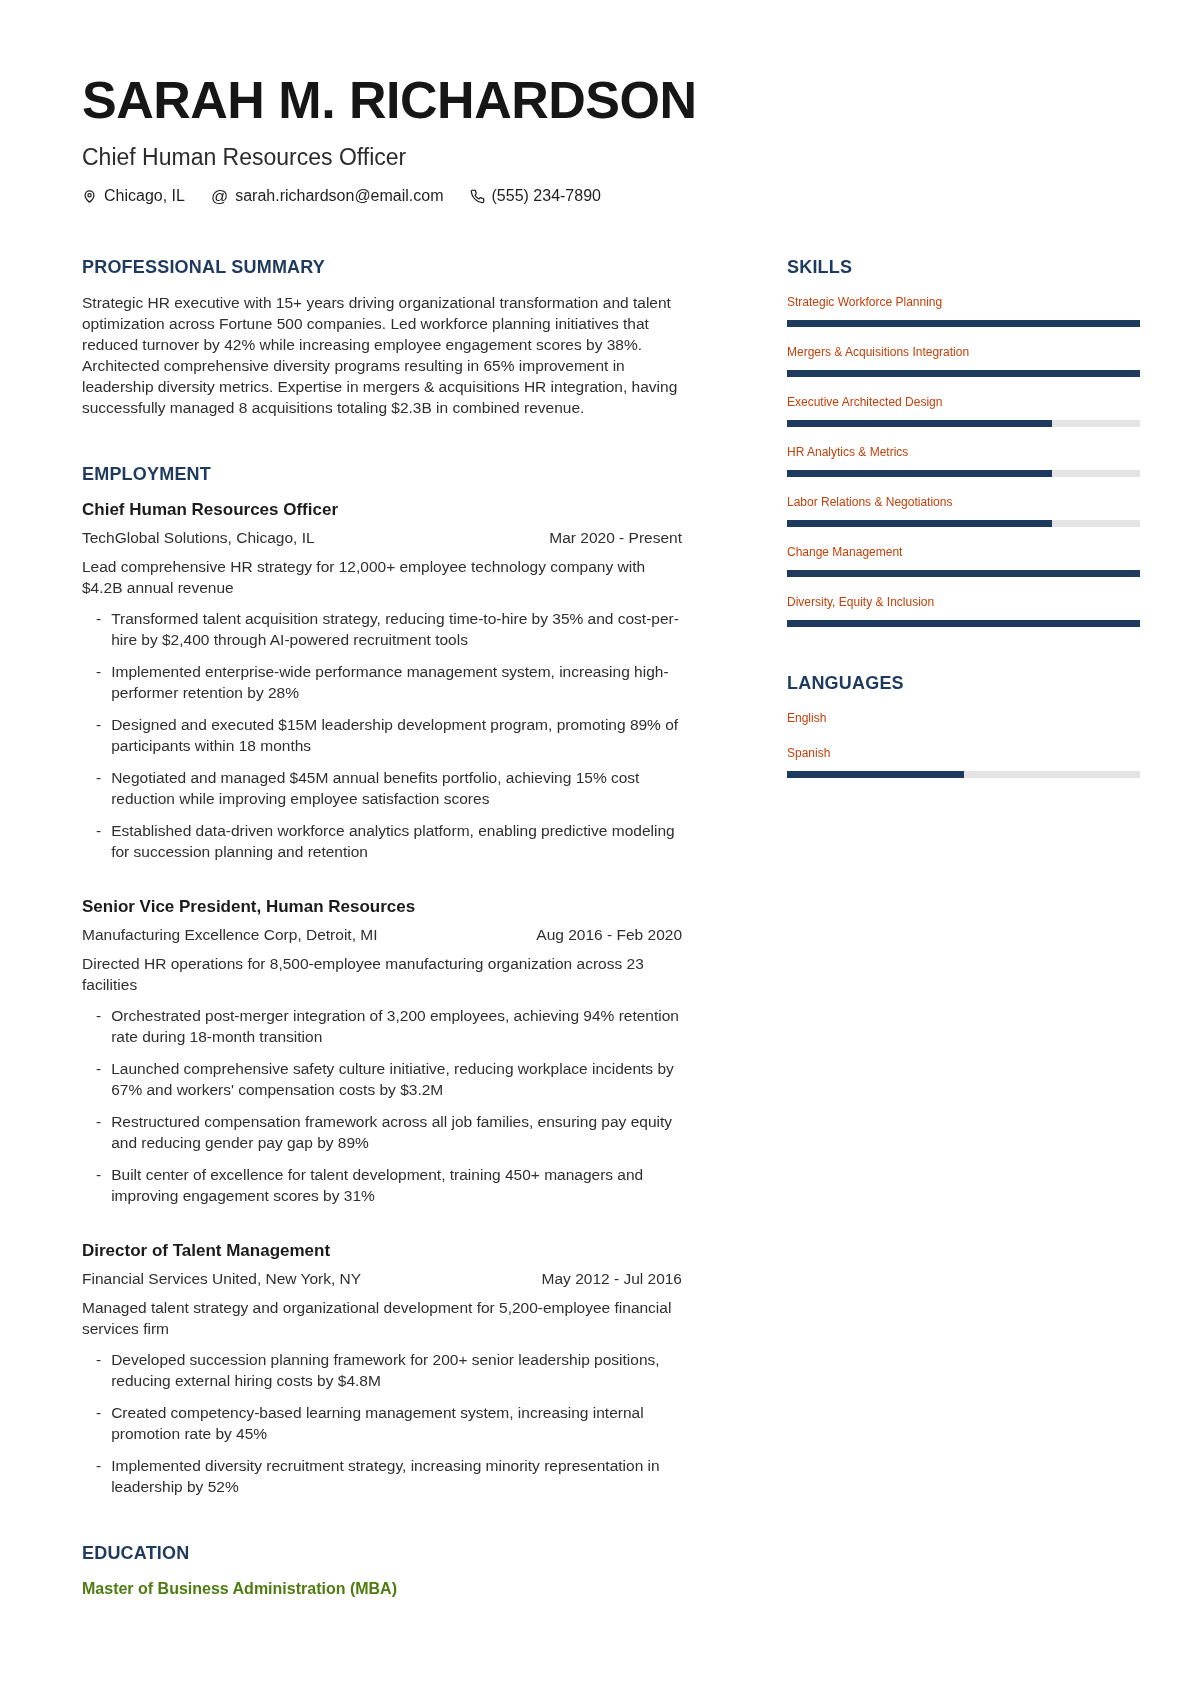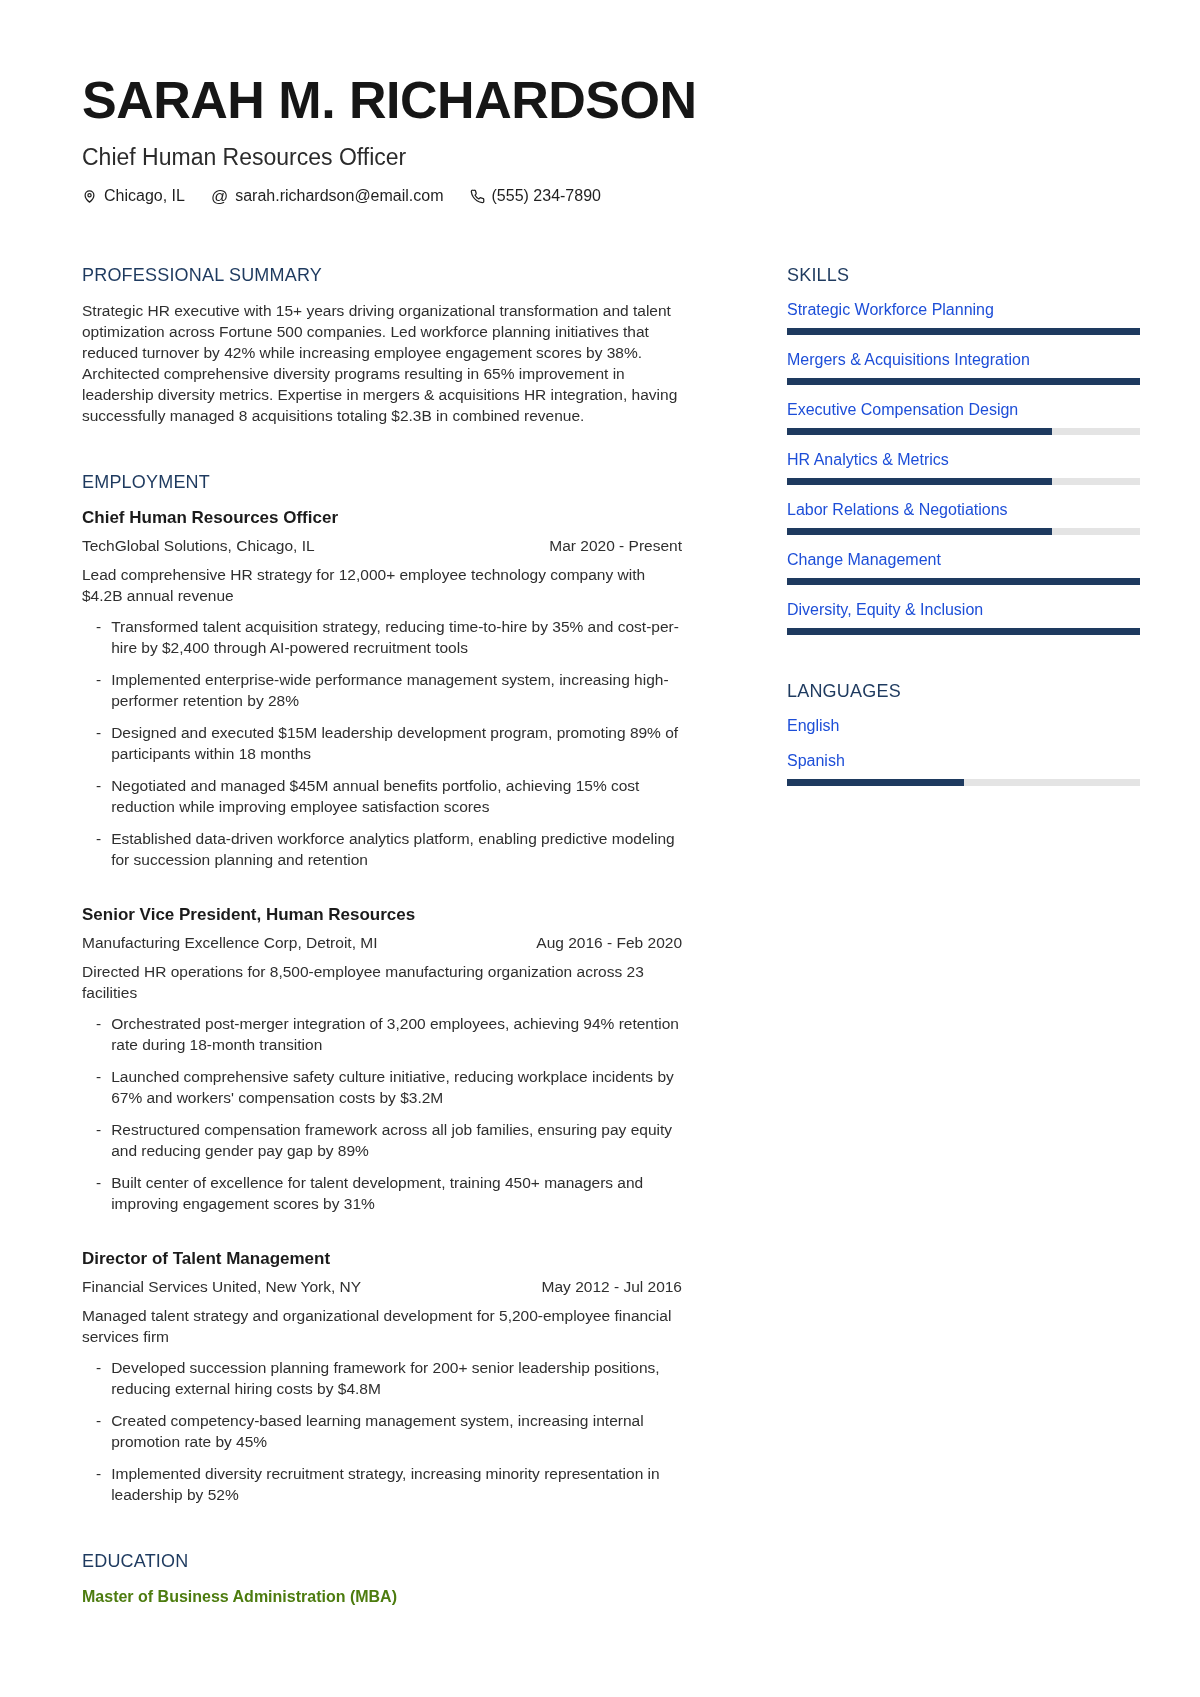--- a/index.html
+++ b/index.html
@@ -20,36 +20,36 @@
   .contact-item svg { display: block; }
   .at-glyph { font-size: 17px; line-height: 1; }
 
   
   .columns { display: flex; gap: 105px; margin-top: 52px; }
   .col-left { flex: 0 0 600px; width: 600px; }
   .col-right { flex: 1; min-width: 0; }
 
   .section { margin-bottom: 46px; }
   .section-heading {
-    font-size: 18px; font-weight: 400; letter-spacing: 0.2px;
-    color: var(--accent, #1e3a5f); margin: 8px 0 14px 0;
+    font-size: 18px; font-weight: 700; letter-spacing: 0.2px;
+    color: var(--accent, #1e3a5f); margin: 0 0 14px 0;
   }
   .body-text { font-size: 15.5px; line-height: 21px; margin: 0; }
 
   
   .job { margin-bottom: 34px; }
   .job-title { font-size: 17px; line-height: 22px; font-weight: 700; color: #1b1b1b; margin: 0 0 7px 0; }
   .company-row { display: flex; justify-content: space-between; align-items: flex-start; font-size: 15.5px; line-height: 20px; margin-bottom: 8px; }
   .bullets { margin-top: 10px; }
   .bullet { display: flex; gap: 10px; padding-left: 14px; font-size: 15.5px; line-height: 21px; margin-bottom: 11px; }
   .bullet-dash { flex: 0 0 auto; }
 
   
   .skill { margin-bottom: 15px; }
-  .skill-label { font-size: 16px; line-height: 20px; margin-bottom: 8px; color: #1d4ed8; }
+  .skill-label { font-size: 12px; line-height: 20px; margin-bottom: 8px; color: #c2410c; }
   .bar { height: 7px; width: 100%; background: var(--track, #e4e4e4); }
   .bar-fill { height: 100%; background: var(--accent, #1e3a5f); }
   .lang { margin-bottom: 15px; }
 
   
   .degree { font-size: 16px; line-height: 21px; font-weight: 700; color: #4d7c0f; margin: 0; }
 </style>
 </head>
 <body>
 
@@ -195,21 +195,21 @@
               <div class="bar-fill" style="width: 100%;"></div>
             </div>
         </div>
         <div class="skill">
           <div class="skill-label">Mergers &amp; Acquisitions Integration</div>
           <div class="bar">
               <div class="bar-fill" style="width: 100%;"></div>
             </div>
         </div>
         <div class="skill">
-          <div class="skill-label">Executive Compensation Design</div>
+          <div class="skill-label">Executive Architected Design</div>
           <div class="bar">
               <div class="bar-fill" style="width: 75%;"></div>
             </div>
         </div>
         <div class="skill">
           <div class="skill-label">HR Analytics &amp; Metrics</div>
           <div class="bar">
               <div class="bar-fill" style="width: 75%;"></div>
             </div>
         </div>

